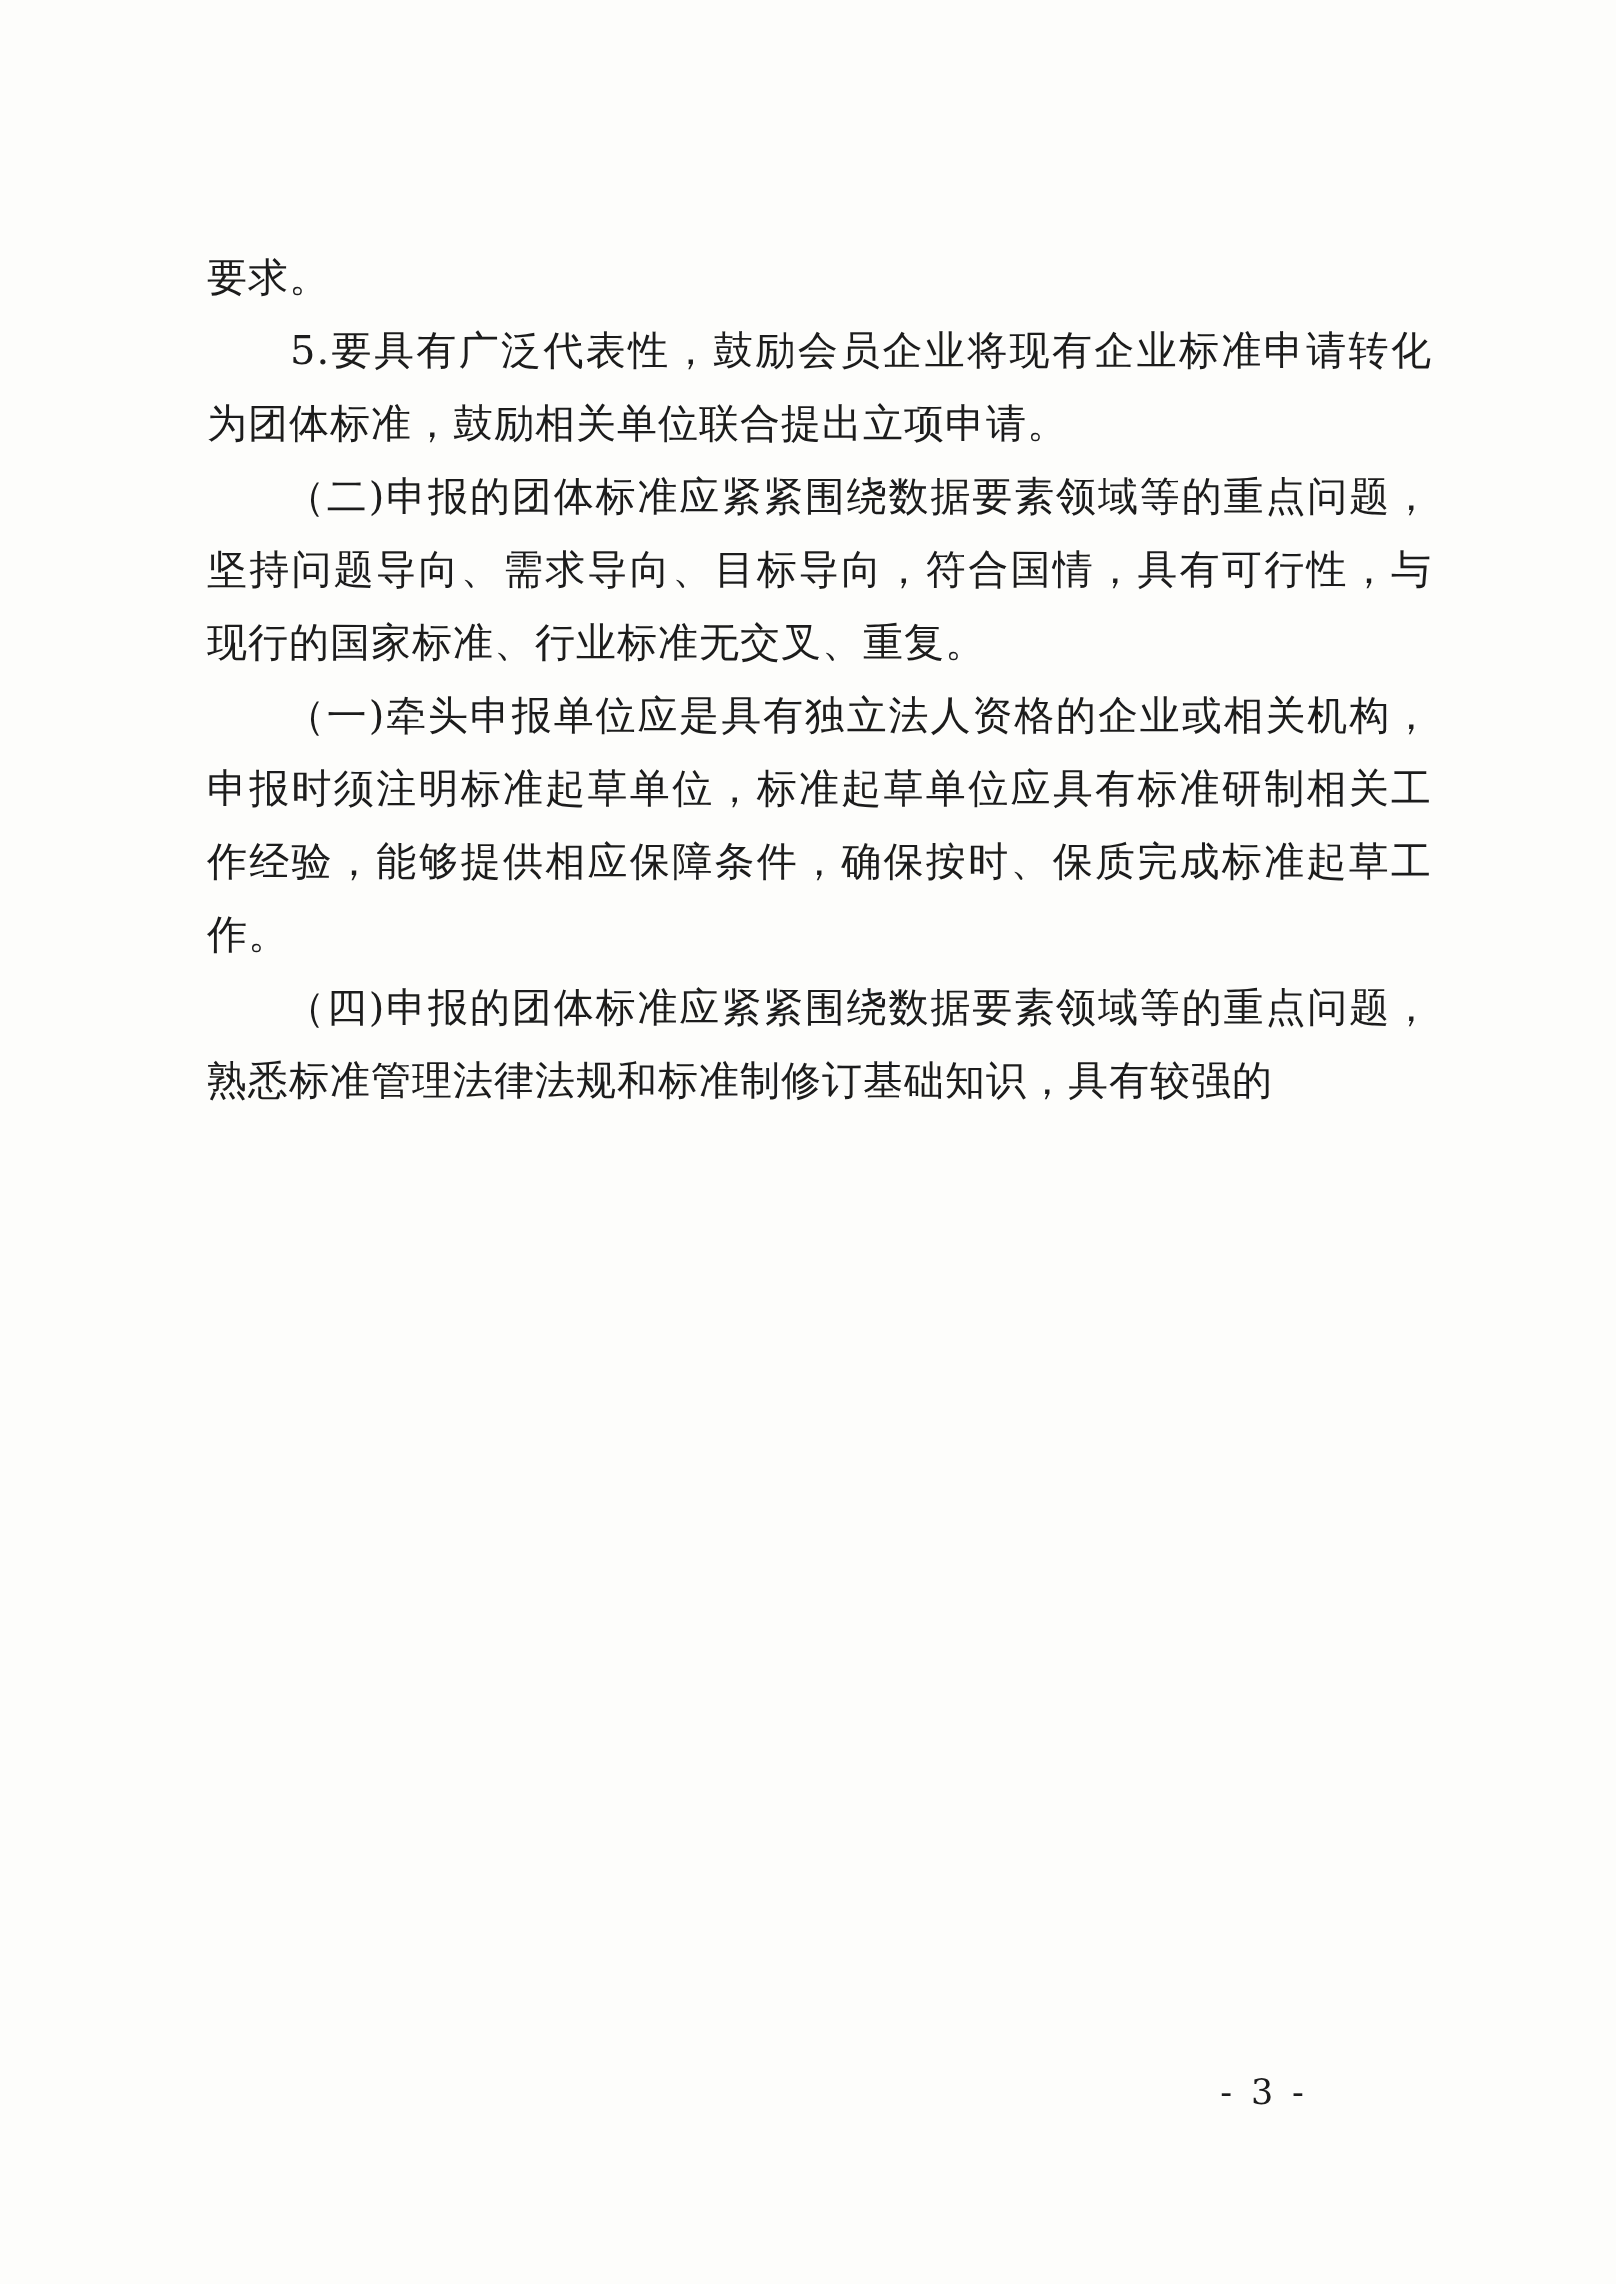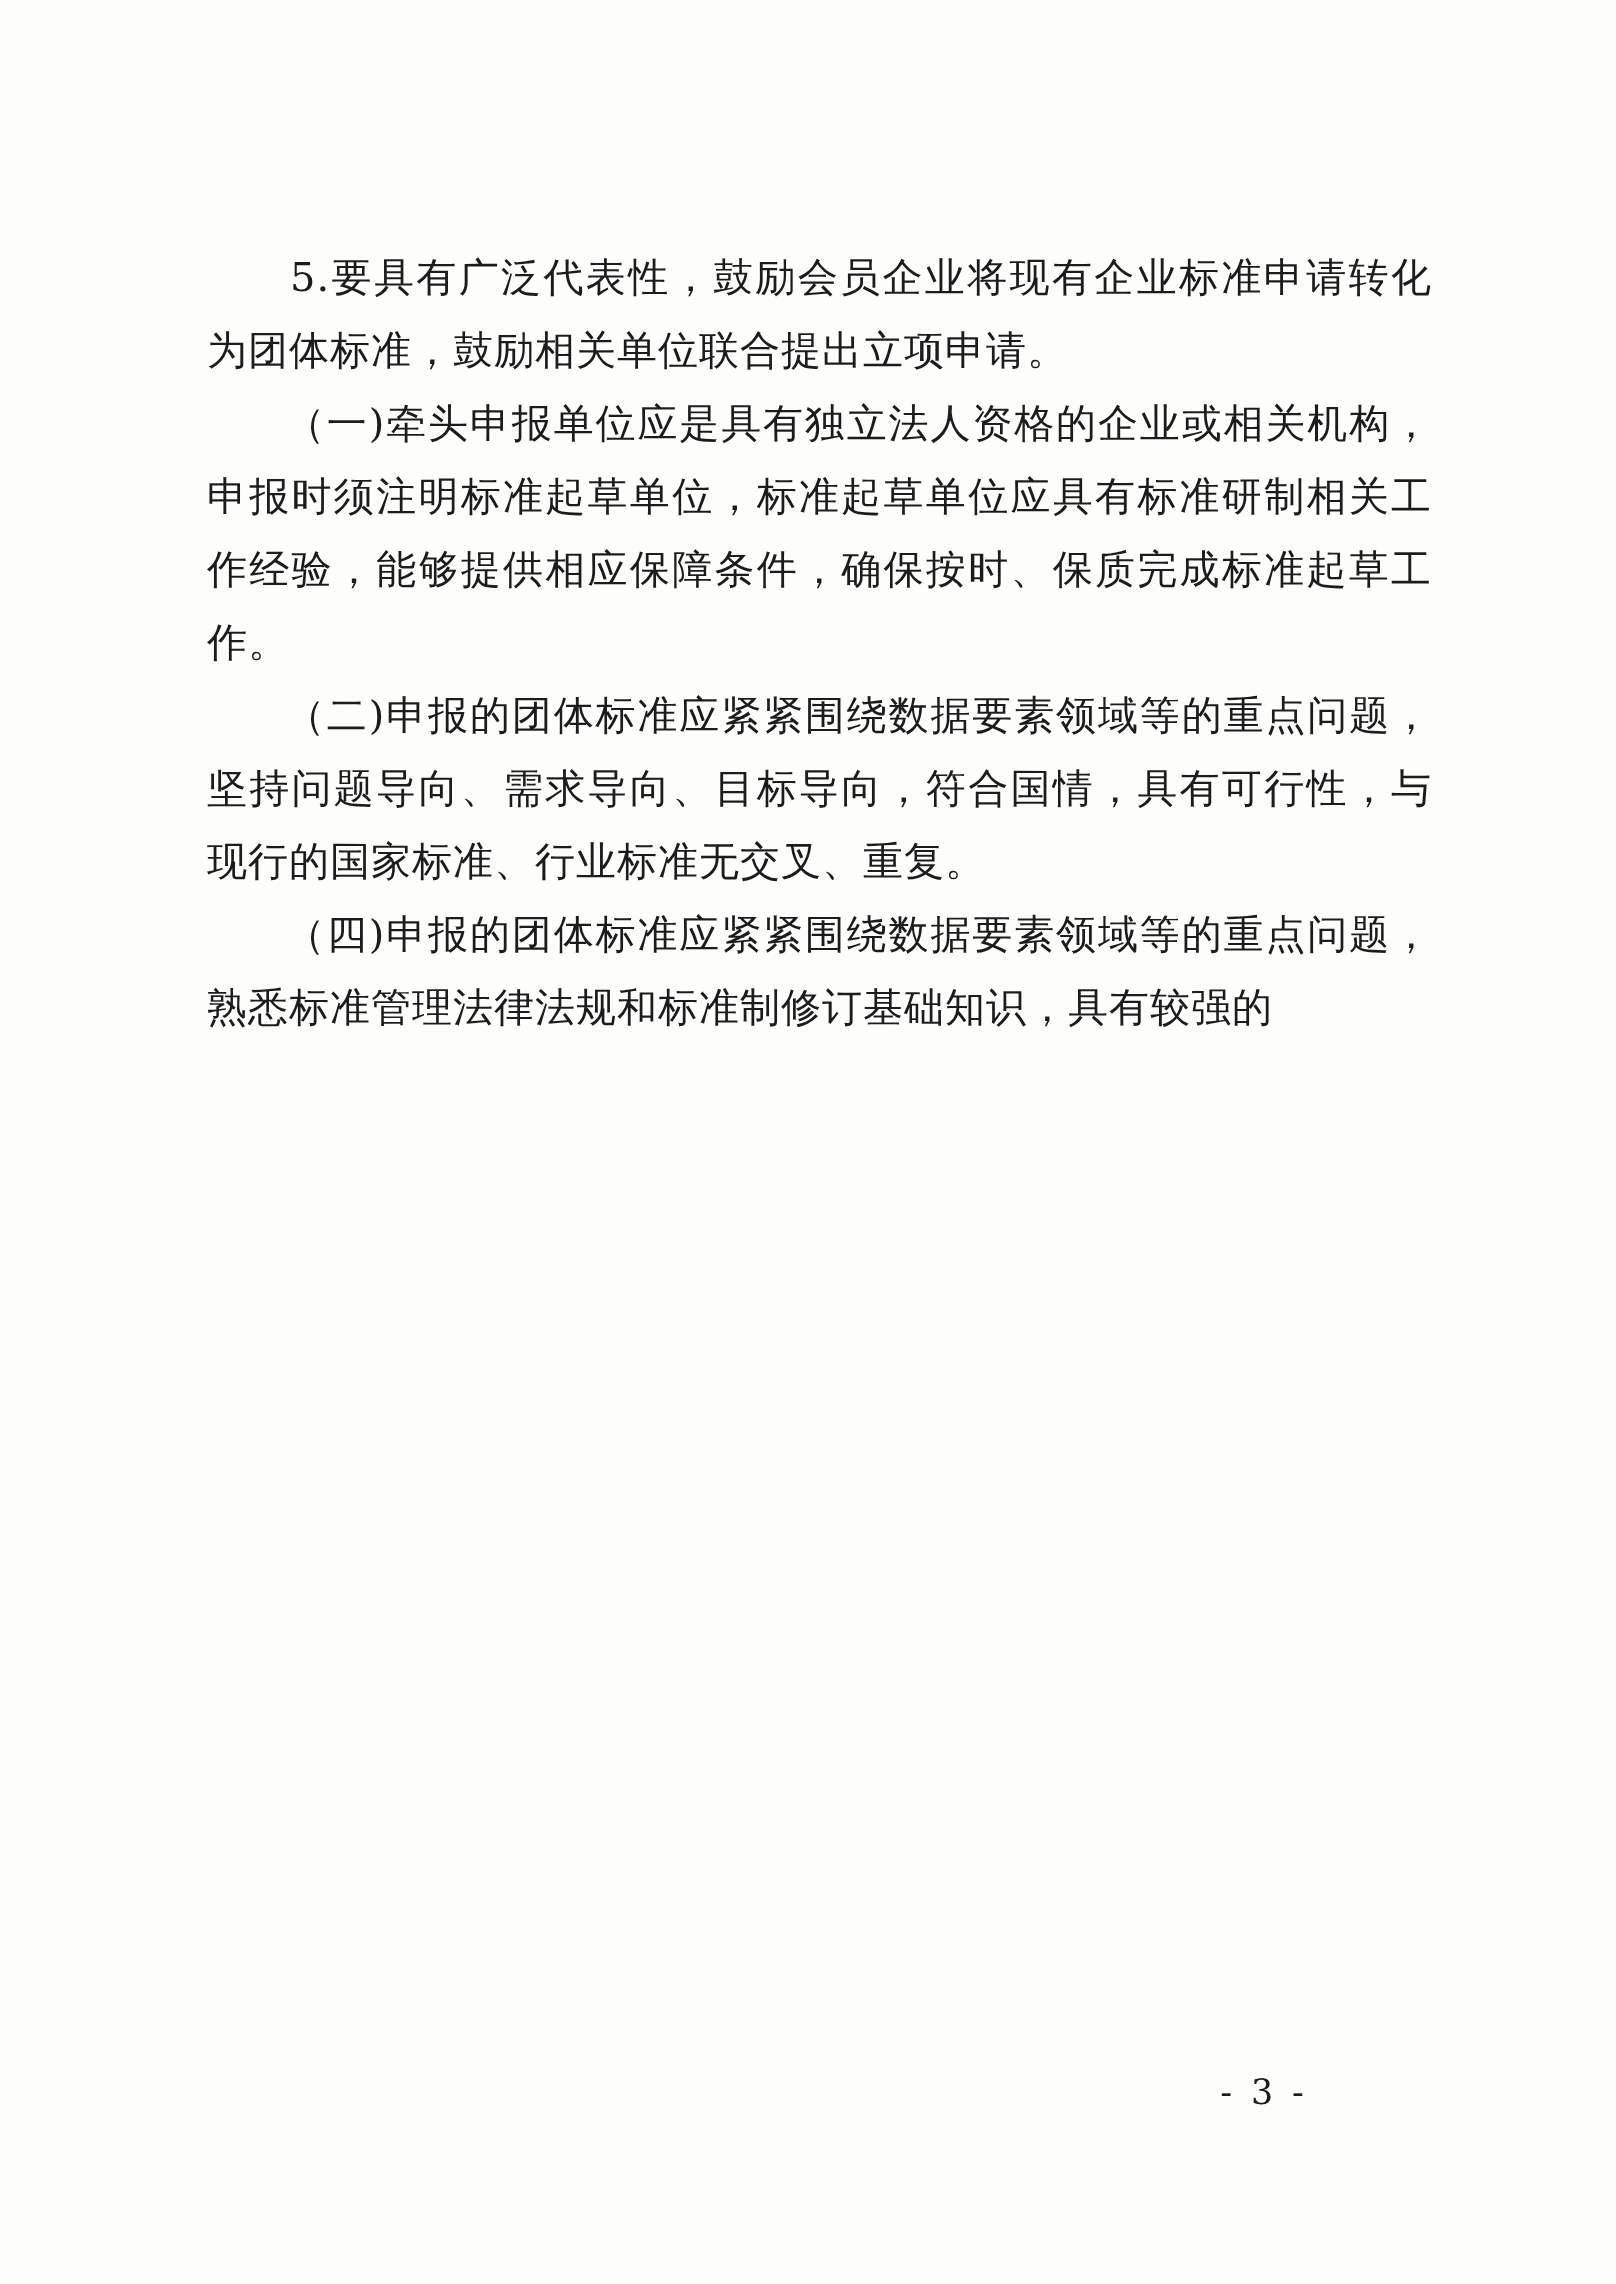--- a/index.html
+++ b/index.html
@@ -59,22 +59,23 @@
   .page-number-inner {
     display: inline-block;
     transform: translateX(456px);
   }
 </style>
 </head>
 <body>
 
 <div class="page">
   <div class="content">
+    <p class="para noindent">要求。</p>
     <p class="para indent2">5.要具有广泛代表性，鼓励会员企业将现有企业标准申请转化为团体标准，鼓励相关单位联合提出立项申请。</p>
+    <p class="para indent-paren">（二)申报的团体标准应紧紧围绕数据要素领域等的重点问题，坚持问题导向、需求导向、目标导向，符合国情，具有可行性，与现行的国家标准、行业标准无交叉、重复。</p>
     <p class="para indent-paren">（一)牵头申报单位应是具有独立法人资格的企业或相关机构，申报时须注明标准起草单位，标准起草单位应具有标准研制相关工作经验，能够提供相应保障条件，确保按时、保质完成标准起草工作。</p>
-    <p class="para indent-paren">（二)申报的团体标准应紧紧围绕数据要素领域等的重点问题，坚持问题导向、需求导向、目标导向，符合国情，具有可行性，与现行的国家标准、行业标准无交叉、重复。</p>
     <p class="para indent-paren">（四)申报的团体标准应紧紧围绕数据要素领域等的重点问题，熟悉标准管理法律法规和标准制修订基础知识，具有较强的</p>
   </div>
   <div class="page-number">
     <span class="page-number-inner">- 3 -</span>
   </div>
 </div>
 
 
 </body></html>

